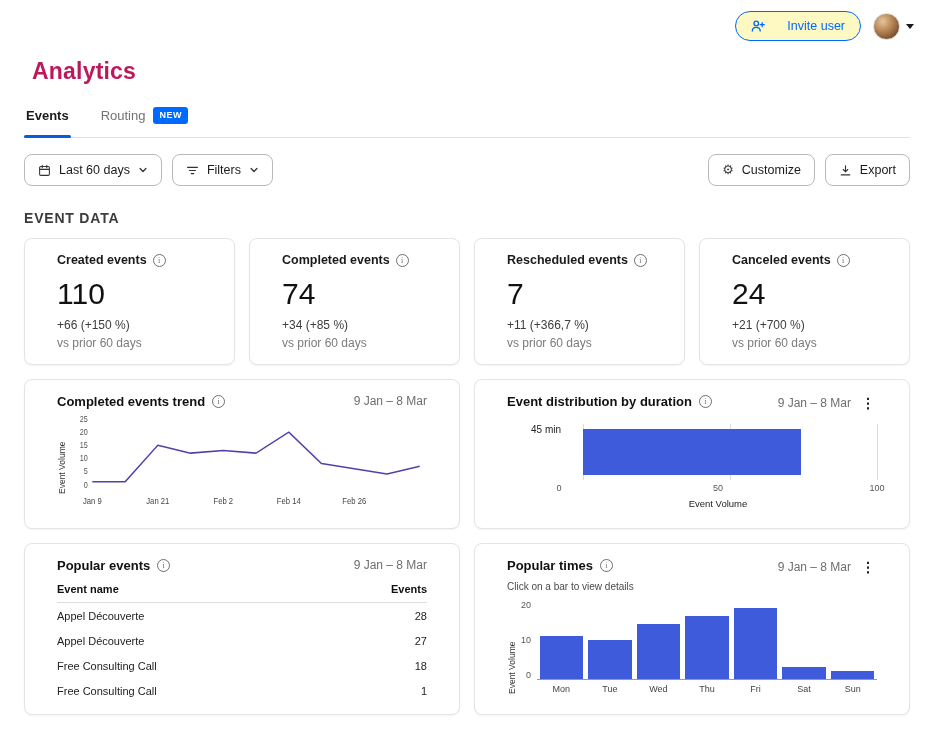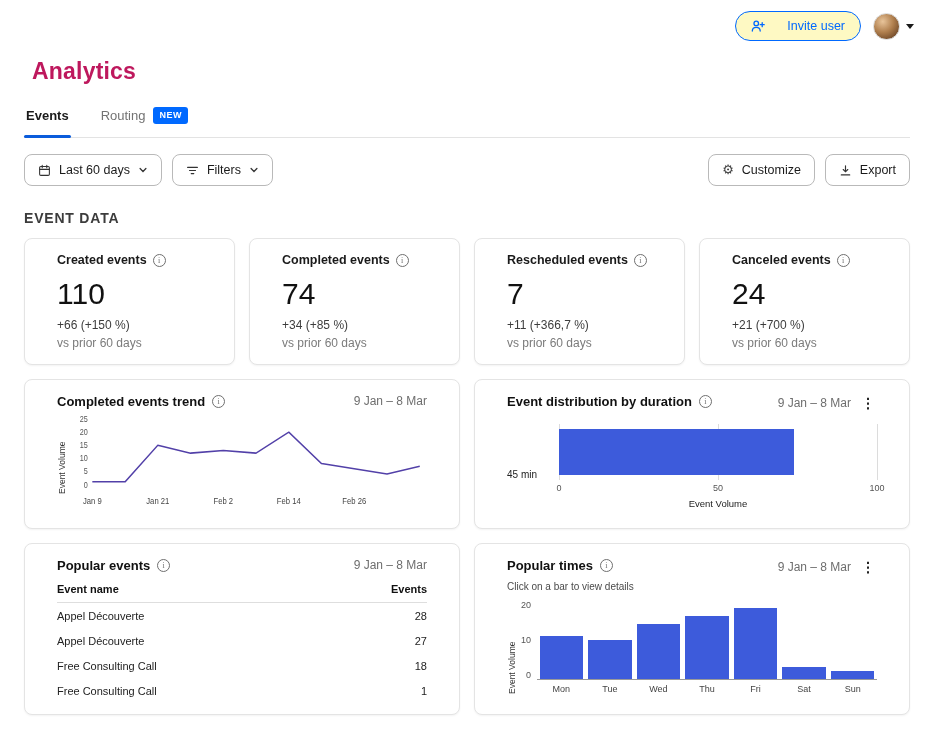--- a/index.html
+++ b/index.html
@@ -78,21 +78,21 @@
   .line-chart-wrap { display: flex; align-items: stretch; margin-top: 4px; }
   .ylabel-vert {
     writing-mode: vertical-rl; transform: rotate(180deg);
     font-size: 8.5px; color: #333; padding-bottom: 14px;
     display: flex; align-items: center; justify-content: center;
   }
   #trend-svg { width: 100%; height: 96px; }
 
   
   .duration-chart { margin-top: 12px; }
-  .duration-row { display: flex; align-items: flex-end; }
+  .duration-row { display: flex; align-items: flex-start; margin-left: 24px; }
   .duration-cat { width: 52px; font-size: 10px; color: #222; flex: none; }
   .duration-plot { flex: 1; position: relative; height: 56px; }
   .vline { position: absolute; top: 0; bottom: 0; width: 1px; background: #dcdcdc; }
   .duration-bar { position: absolute; left: 0; top: 5px; bottom: 5px; }
   .duration-ticks { position: relative; height: 13px; margin-left: 52px; margin-top: 3px; }
   .dtick { position: absolute; transform: translateX(-50%); font-size: 9px; color: #555; }
   .duration-xlabel { margin-left: 52px; text-align: center; font-size: 9.5px; color: #222; margin-top: 2px; }
 
   
   .pe-table { margin-top: 10px; }

